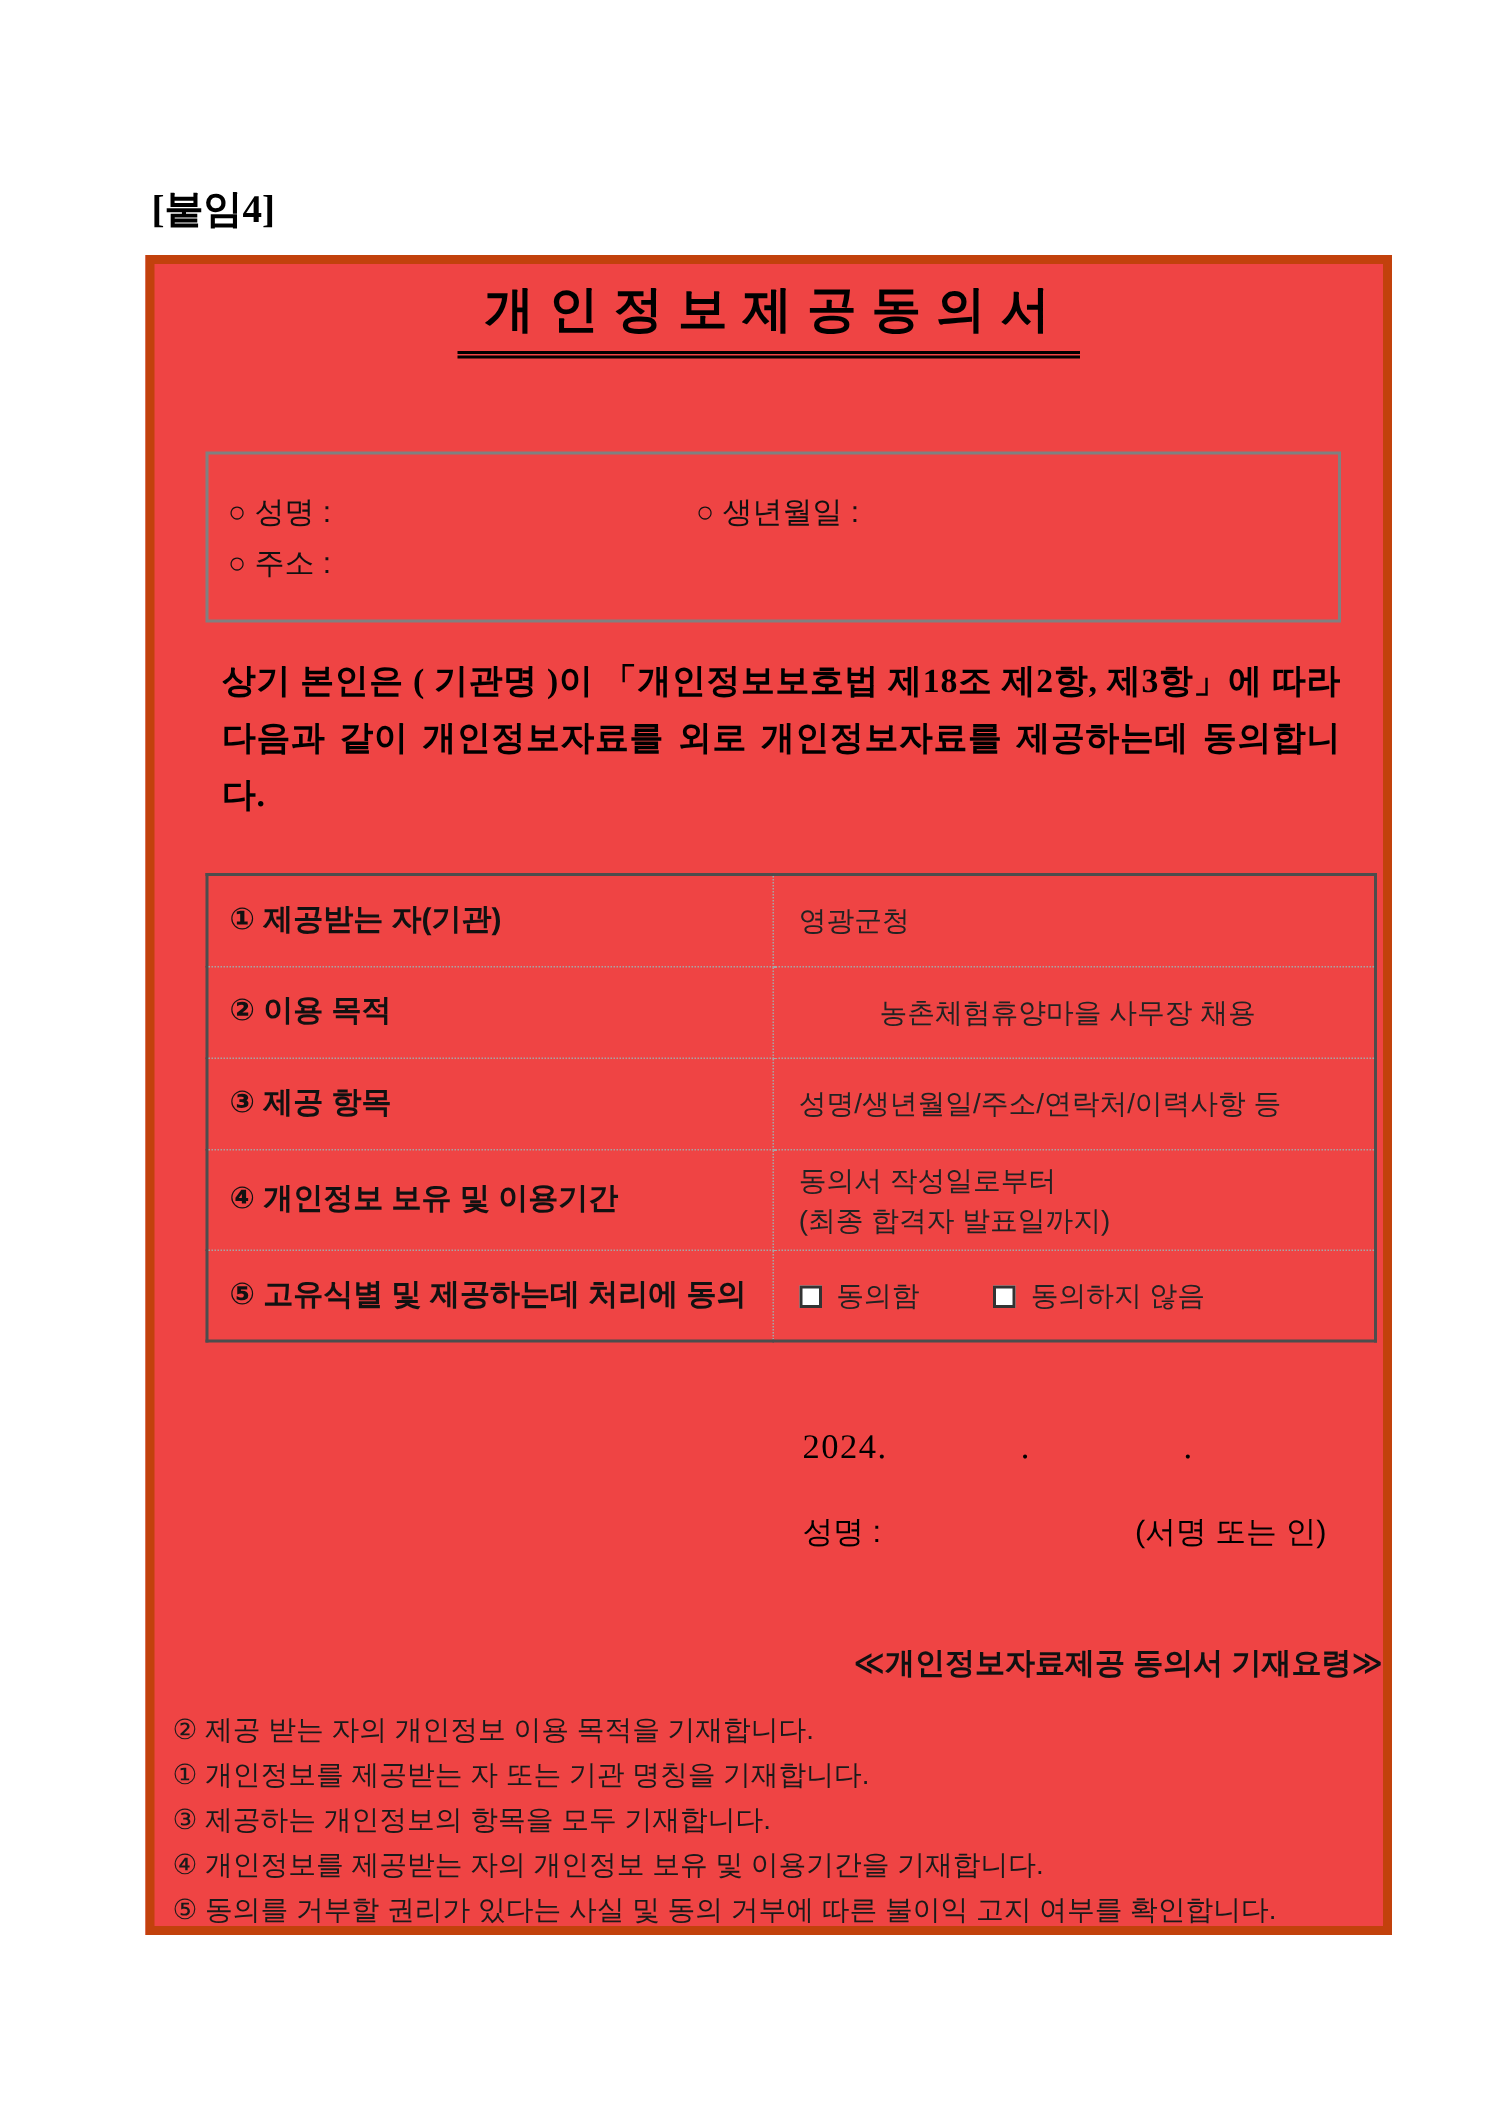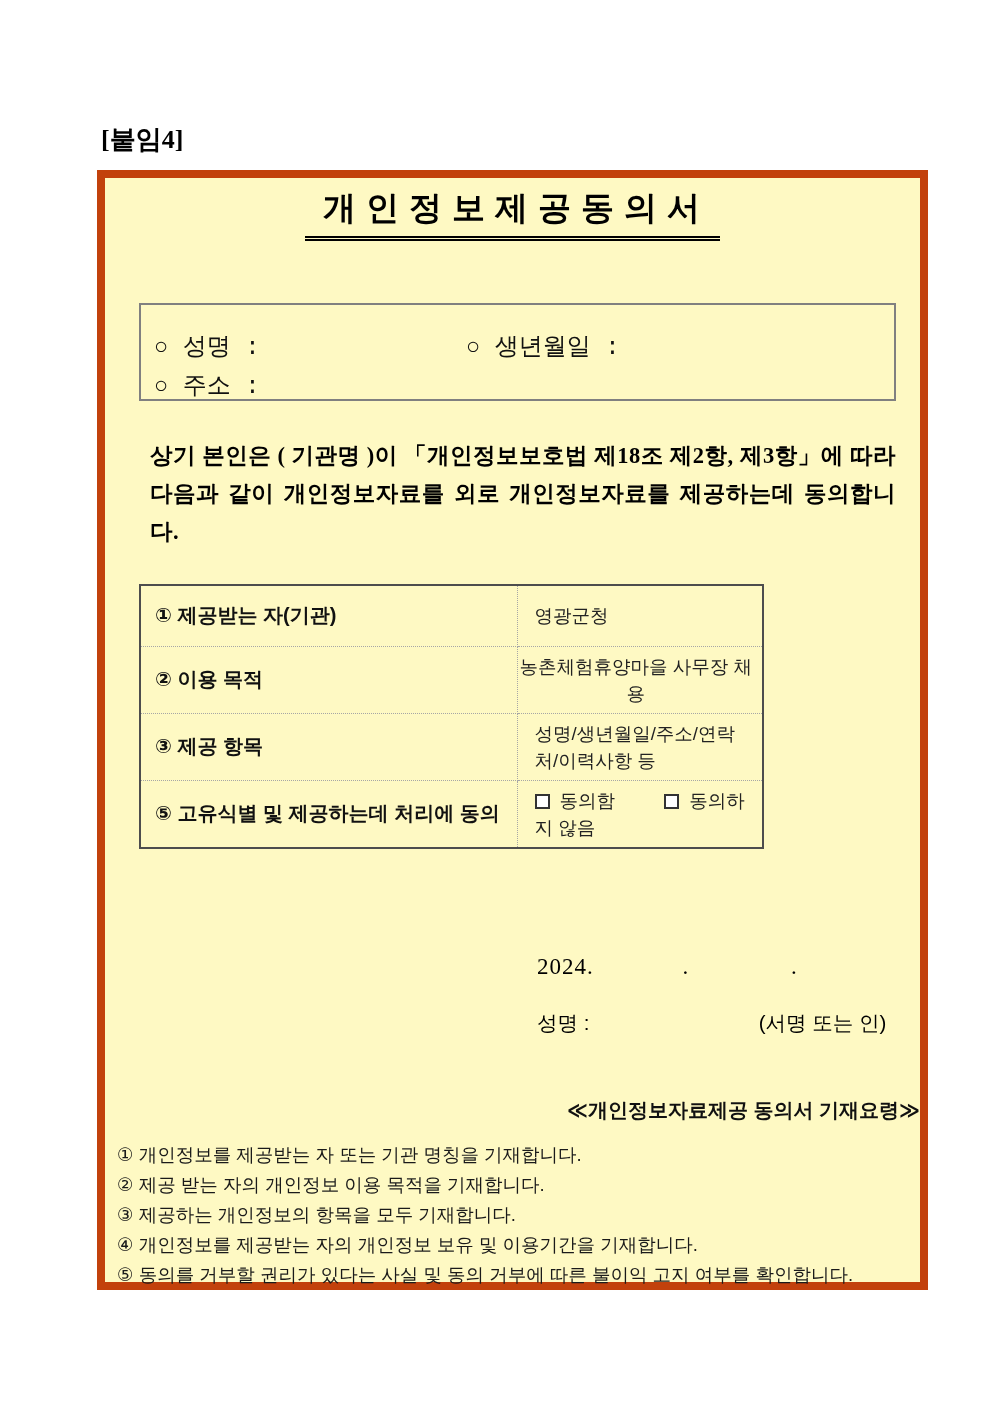--- a/index.html
+++ b/index.html
@@ -15,61 +15,61 @@
 
   .attachment-label {
     position:absolute; left:101px; top:122px;
     font-size:26px; font-weight:bold;
     font-family:"Liberation Serif", "DejaVu Serif", serif;
   }
 
   .doc {
     position:absolute; left:97px; top:170px;
     width:831px; height:1120px;
-    border:8px solid #c2410c;
-    background:#fef9c3;
+    border:6px solid #c2410c;
+    background:#ef4444;
   }
 
   
   .title-block { position:absolute; top:8px; left:0; right:0; text-align:center; }
   .doc-title {
     display:inline-block;
     font-size:33px; font-weight:bold;
     letter-spacing:10px;
     padding:0 10px 5px 18px;
     border-bottom:5px double #000;
   }
 
   
   .info-box {
     position:absolute; top:125px; left:34px;
-    width:757px; height:98px;
+    width:757px; height:114px;
     border:2px solid #808080;
     padding:25px 0 0 13px;
-    font-family:Liberation Mono, monospace;
-    font-size:24px; color:#111;
+    font-family:Liberation Sans, sans-serif;
+    font-size:20px; color:#111;
   }
   .info-row { display:flex; align-items:baseline; }
   .info-row + .info-row { margin-top:7px; }
   .info-name { display:inline-block; width:312px; }
 
   
   .statement {
     position:absolute; top:259px; left:45px;
     width:746px;
     font-size:22.5px; font-weight:bold;
     line-height:38px;
     text-align:justify;
     letter-spacing:0.5px;
   }
 
   
   .consent-table-wrap { position:absolute; top:406px; left:34px; }
   table.consent {
-    width:625px;
+    width:781px;
     border-collapse:collapse;
     table-layout:fixed;
     border:2px solid #4d4d4d;
     font-family:"Liberation Sans", "DejaVu Sans", sans-serif;
   }
   table.consent td {
     border:1px dotted #a6a6a6;
     height:61px;
     vertical-align:middle;
   }
@@ -158,20 +158,27 @@
         </tr>
         <tr>
           <td class="lbl">② 이용 목적</td>
           <td class="val center">농촌체험휴양마을 사무장 채용</td>
         </tr>
         <tr>
           <td class="lbl">③ 제공 항목</td>
           <td class="val">성명/생년월일/주소/연락처/이력사항 등</td>
         </tr>
         <tr>
+          <td class="lbl">④ 개인정보 보유 및 이용기간</td>
+          <td class="val">
+            <div>동의서 작성일로부터</div>
+            <div>(최종 합격자 발표일까지)</div>
+          </td>
+        </tr>
+        <tr>
           <td class="lbl">⑤ 고유식별 및 제공하는데 처리에 동의</td>
           <td class="val">
             <span><span class="chk"></span><span>동의함</span></span>
             <span class="opt2"><span class="chk"></span><span>동의하지 않음</span></span>
           </td>
         </tr>
       </tbody>
         </table>
     </div>
 
@@ -182,21 +189,21 @@
     </div>
 
     <div class="sign-name">
       <span class="sig-label">성명 :</span>
       <span>(서명 또는 인)</span>
     </div>
 
     <div class="guide-heading">≪개인정보자료제공 동의서 기재요령≫</div>
 
     <div class="guide-list">
+      <div>② 제공 받는 자의 개인정보 이용 목적을 기재합니다.</div>
       <div>① 개인정보를 제공받는 자 또는 기관 명칭을 기재합니다.</div>
-      <div>② 제공 받는 자의 개인정보 이용 목적을 기재합니다.</div>
       <div>③ 제공하는 개인정보의 항목을 모두 기재합니다.</div>
       <div>④ 개인정보를 제공받는 자의 개인정보 보유 및 이용기간을 기재합니다.</div>
       <div>⑤ 동의를 거부할 권리가 있다는 사실 및 동의 거부에 따른 불이익 고지 여부를 확인합니다.</div>
     </div>
 
   </div>
 </div>
 
 </body></html>

